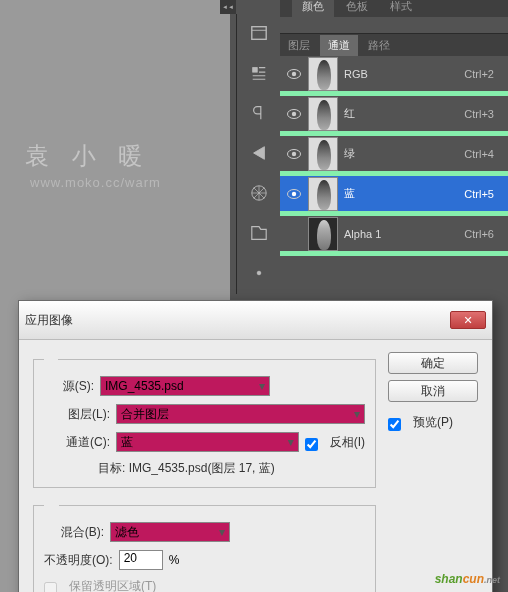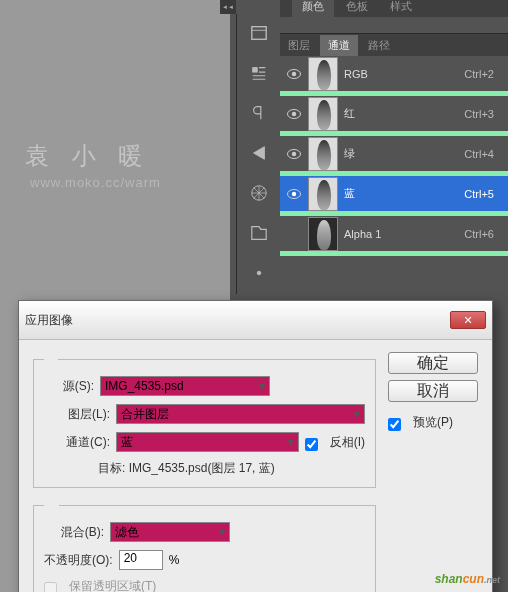--- a/index.html
+++ b/index.html
@@ -34,21 +34,21 @@
 .ch-row.selected .ch-name{color:#fff}
 .ch-key{color:#bbb;font-size:11px;margin-right:8px}
 .ch-row.selected .ch-key{color:#fff}
 .dialog{position:absolute;left:18px;top:300px;width:475px;background:#ececec;border:1px solid #6a6a6a;box-shadow:4px 4px 12px rgba(0,0,0,.4)}
 .dlg-title{height:39px;background:linear-gradient(#fff,#e0e0e0);display:flex;align-items:center;padding:0 6px;border-bottom:1px solid #bbb}
 .dlg-title-text{flex:1;color:#333;font-size:12px}
 .dlg-close{width:36px;height:18px;background:linear-gradient(#e07070,#c04040);border:1px solid #a03030;border-radius:2px;display:flex;align-items:center;justify-content:center;color:#fff;font-size:11px}
 .dlg-body{padding:12px 14px;display:flex;gap:12px}
 .dlg-left{flex:1}
 .dlg-right{width:90px;display:flex;flex-direction:column;gap:6px}
-.btn{height:22px;background:linear-gradient(#fdfdfd,#e5e5e5);border:1px solid #888;border-radius:3px;display:flex;align-items:center;justify-content:center;color:#333;font-size:16px}
+.btn{height:22px;background:linear-gradient(#fdfdfd,#e5e5e5);border:1px solid #888;border-radius:3px;display:flex;align-items:center;justify-content:center;color:#333;font-size:12px}
 .chk{display:flex;align-items:flex-end;gap:12px;color:#333;margin-top:6px}
 .chk input{width:13px;height:13px}
 .field-row{display:flex;align-items:center;gap:6px;margin-bottom:8px}
 .field-label{color:#333;text-align:right}
 .combo{height:20px;background:#be185d;border:1px solid #888;flex:1;display:flex;align-items:center;padding:0 4px;position:relative}
 .combo::after{content:"▾";position:absolute;right:4px;color:#555}
 .text-in{height:20px;background:#fff;border:1px solid #888;padding:0 4px;display:flex;align-items:flex-start}
 fieldset{border:1px solid #bbb;padding:10px 10px 6px;margin-bottom:10px}
 legend{color:#333;padding:0 4px}
 .target-row{color:#333;margin:4px 0 4px 54px}

